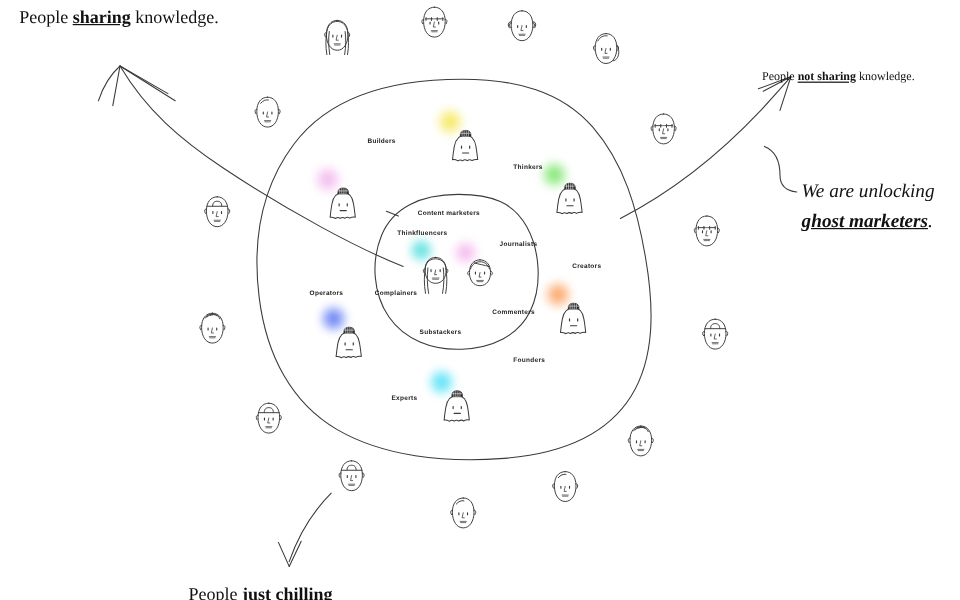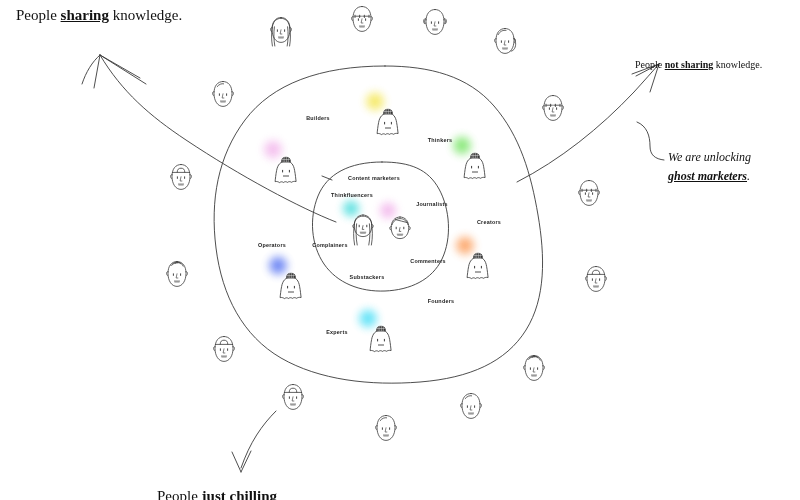--- a/index.html
+++ b/index.html
@@ -9,21 +9,21 @@
     font-family:"Liberation Serif",serif;color:#111;
   }
   #stage{position:relative;width:800px;height:500px;}
   #stage svg.layer{position:absolute;left:0;top:0;width:800px;height:500px;}
   .callout{position:absolute;white-space:nowrap;}
   .callout .plain{font-family:"Liberation Serif",serif;}
   .callout .emph{font-weight:bold;text-decoration:underline;text-align:center;}
   .callout.tl{left:16px;top:7px;font-size:15px;}
   .callout.tr{left:588px;top:59px;font-size:10px;margin-left:47px;}
   .callout.bl{left:157px;top:488px;font-size:15px;}
-  .note{position:absolute;left:668px;top:148px;font-size:12px;
+  .note{position:absolute;left:668px;top:148px;font-size:16px;
         font-style:italic;line-height:1.55;text-align:left;}
   .note .gk{font-weight:bold;font-style:italic;text-decoration:underline;}
   .ringlabel{position:absolute;font-family:"Liberation Sans",sans-serif;
     font-size:5.4px;font-weight:bold;color:#222;letter-spacing:.25px;
     white-space:nowrap;transform:translate(-50%,-50%);}
   .corelabel{position:absolute;font-family:"Liberation Sans",sans-serif;
     font-size:5.4px;font-weight:bold;color:#222;letter-spacing:.25px;
     white-space:nowrap;transform:translate(-50%,-50%);}
   .figure{position:absolute;transform:translate(-50%,-50%);}
   .glow{position:absolute;left:50%;top:0;transform:translate(-50%,-52%);

